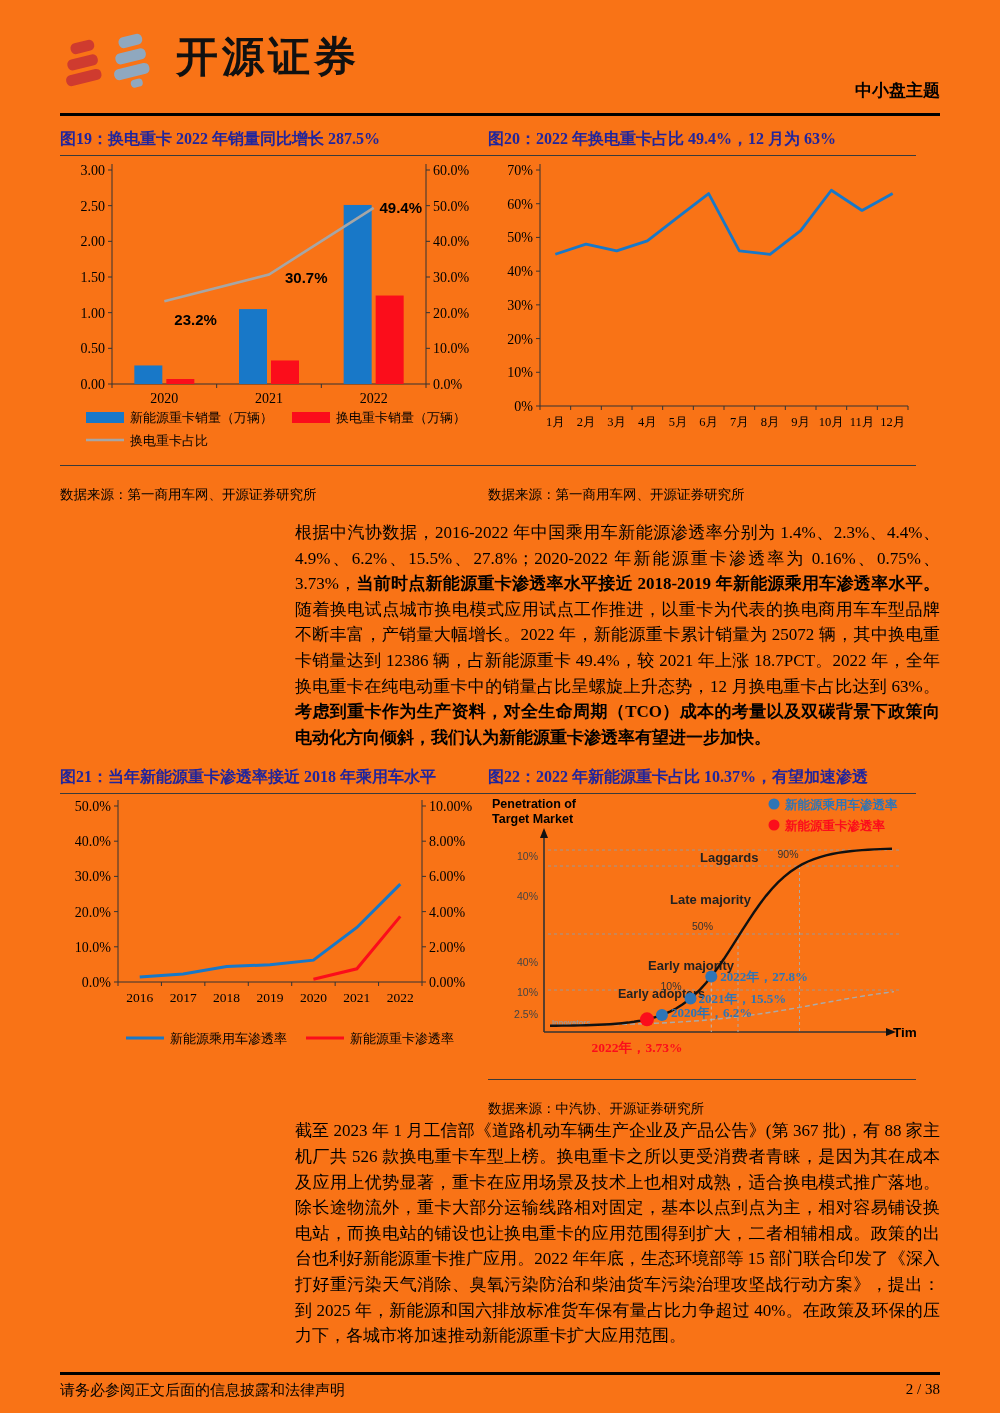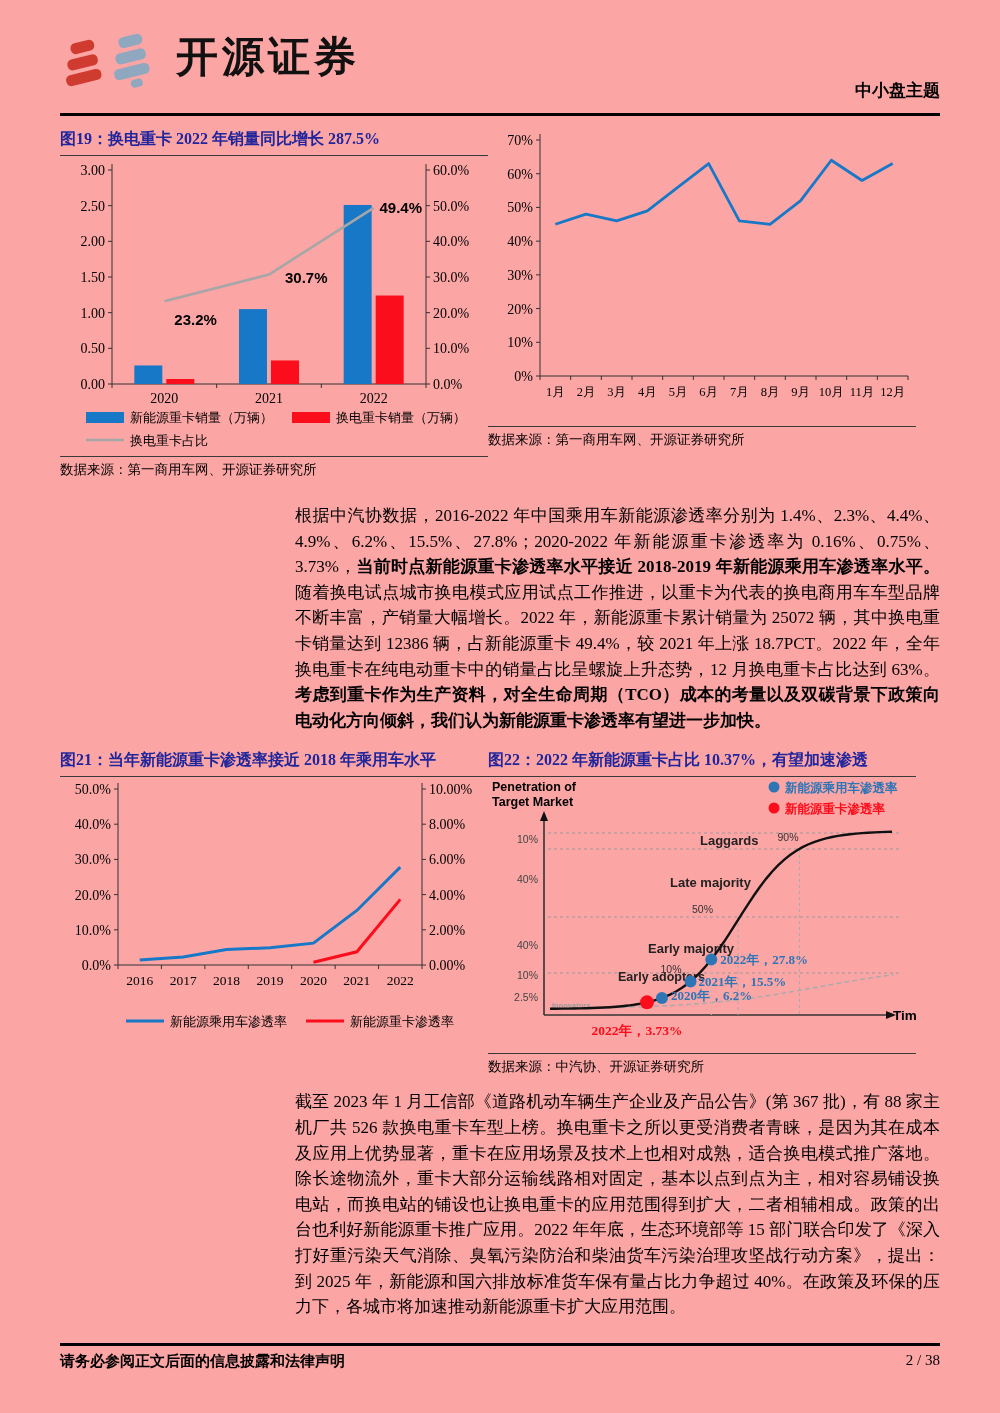--- a/index.html
+++ b/index.html
@@ -1,45 +1,45 @@
 <!DOCTYPE html>
 <html><head>
 <meta charset="utf-8">
 <style>
   html,body{margin:0;padding:0;background:#fff;}
   .page{position:relative;width:1000px;height:1413px;box-sizing:border-box;
-        padding:26px 60px 0;background:#fca5a5;overflow:hidden;
+        padding:26px 60px 0;background:#f97316;overflow:hidden;
         font-family:"Liberation Serif",serif;color:#000;}
   
   .hdr{position:relative;height:84px;}
   .logo{position:absolute;left:0;top:0;display:flex;align-items:center;gap:12px;}
   .logo svg{display:block;}
   .brand{font-family:"Liberation Sans",sans-serif;font-weight:900;font-size:42px;
          letter-spacing:4px;color:#111;}
   .hdr-right{position:absolute;right:0;bottom:8px;font-size:17px;font-weight:bold;}
   .rule-thick{border-top:3.5px solid #000;height:0;margin-top:3px;}
   
   .fig-row{display:grid;grid-template-columns:428px 428px;margin-top:10px;}
   .fig{margin:0;}
   .fig-title{font-size:16px;font-weight:bold;color:#21259c;
              padding:3px 0 5px;border-bottom:1.8px solid #3a3a3a;}
   .chart-box svg{display:block;}
-  .fig-source{border-top:1.2px solid #3a3a3a;font-size:13.5px;padding-top:4px;margin-top:8px;}
+  .fig-source{border-top:1.2px solid #3a3a3a;font-size:13.5px;padding-top:20px;margin-top:17px;}
   
   .body-text{margin-left:235px;font-size:17px;line-height:25.6px;text-align:justify;}
   .body-text p{margin:0;}
-  #para1{margin-top:24px;}
-  #para2{margin-top:13px;}
+  #para1{margin-top:16px;}
+  #para2{}
   .b{font-weight:bold;}
   .fig-row2{margin-top:14px;}
   
   .footer-rule{border-top:3px solid #000;height:0;margin-top:23px;}
   .footer{display:flex;justify-content:space-between;align-items:flex-start;
           padding-top:6px;font-size:15px;}
-  .footer .left{font-weight:bold;}
+  .footer .left{font-weight:normal;}
 </style>
 </head>
 <body>
 
 <div class="page">
 
   <div class="hdr">
     <div class="logo">
       <svg width="104" height="62" viewBox="0 0 104 62">
         <g fill="#cf3b2f" transform="translate(2,16) rotate(-14 20 20)">
@@ -121,20 +121,21 @@
             <text x="70" y="266" fill="#000" font-size="13" font-family="&quot;Liberation Serif&quot;,serif">新能源重卡销量（万辆）</text>
             <rect x="232" y="256" width="38" height="11" fill="#fb0d1b"></rect>
             <text x="276" y="266" fill="#000" font-size="13" font-family="&quot;Liberation Serif&quot;,serif">换电重卡销量（万辆）</text>
             <line x1="26" y1="284" x2="64" y2="284" stroke="#a6a6a6" stroke-width="2.6"></line>
             <text x="70" y="289" fill="#000" font-size="13" font-family="&quot;Liberation Serif&quot;,serif">换电重卡占比</text>
           </svg>
       </div>
       <div class="fig-source">数据来源：第一商用车网、开源证券研究所</div>
     </figure>
     <figure class="fig">
+      <figcaption class="fig-title">图20：2022 年换电重卡占比 49.4%，12 月为 63%</figcaption>
       <div class="chart-box">
         <svg id="chart20" width="428" height="292" viewBox="0 0 428 292">
             <line x1="52" y1="8" x2="52" y2="250" stroke="#333" stroke-width="1"></line>
             <line x1="52" y1="250" x2="420" y2="250" stroke="#333" stroke-width="1"></line>
             <line x1="48" y1="250" x2="52" y2="250" stroke="#333" stroke-width="1"></line>
             <text x="45" y="255" fill="#000" font-size="14" font-family="&quot;Liberation Serif&quot;,serif" text-anchor="end">0%</text>
             <line x1="48" y1="216.28571428571428" x2="52" y2="216.28571428571428" stroke="#333" stroke-width="1"></line>
             <text x="45" y="221.28571428571428" fill="#000" font-size="14" font-family="&quot;Liberation Serif&quot;,serif" text-anchor="end">10%</text>
             <line x1="48" y1="182.57142857142856" x2="52" y2="182.57142857142856" stroke="#333" stroke-width="1"></line>
             <text x="45" y="187.57142857142856" fill="#000" font-size="14" font-family="&quot;Liberation Serif&quot;,serif" text-anchor="end">20%</text>

